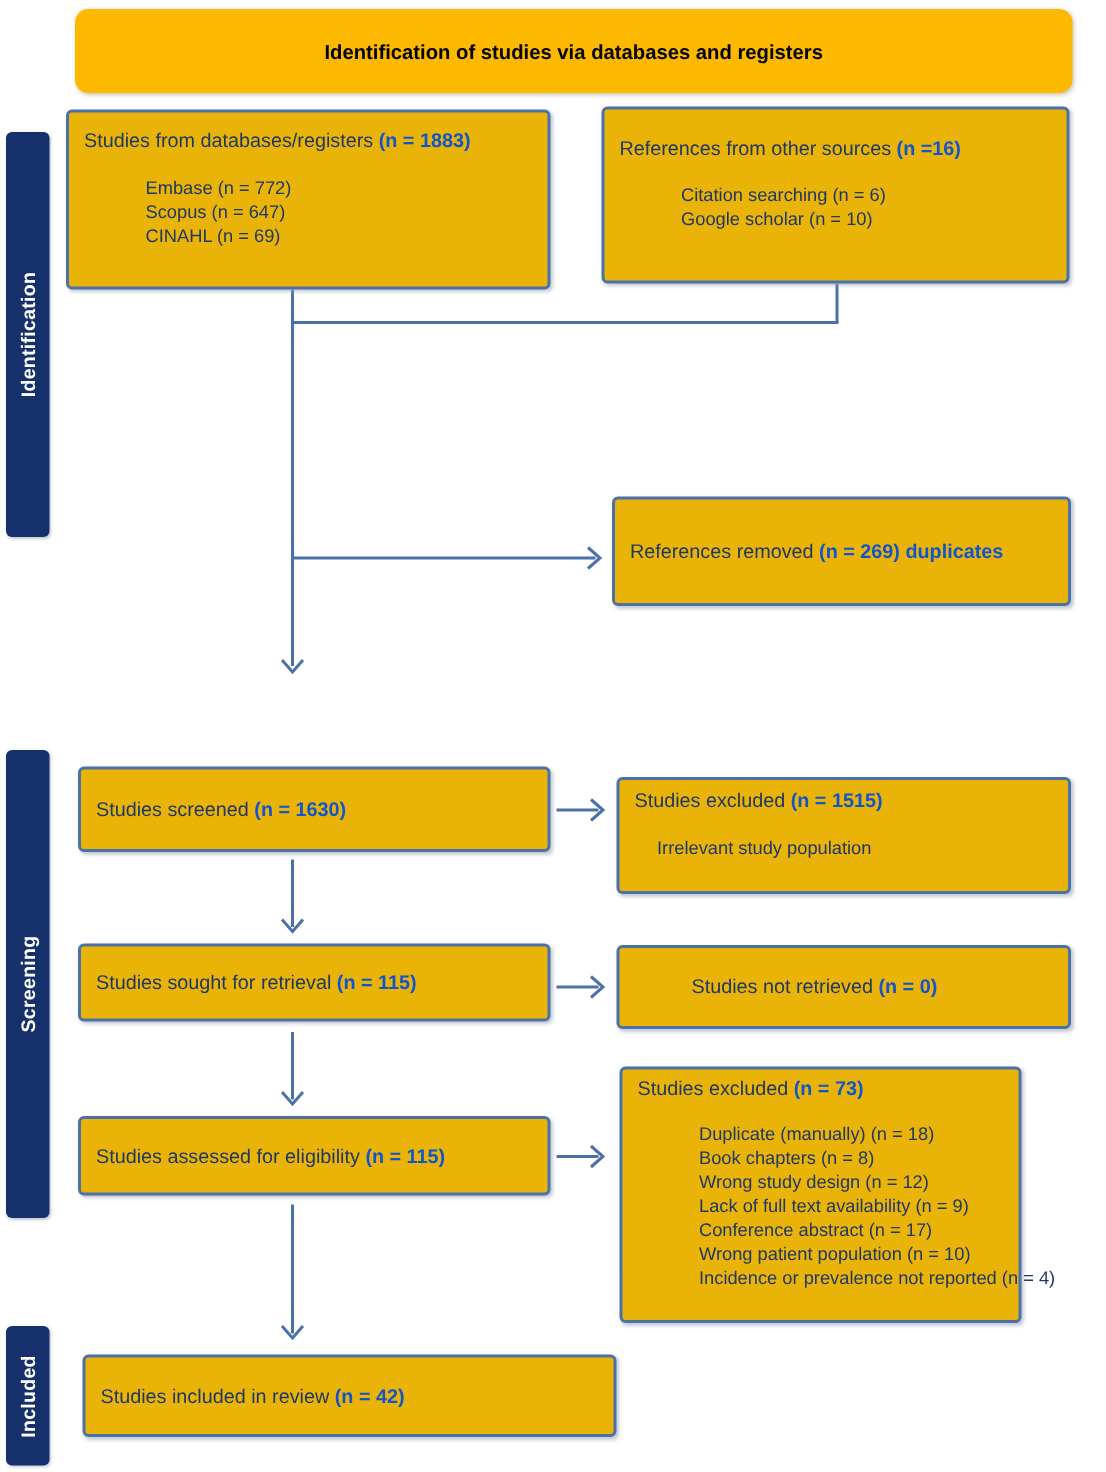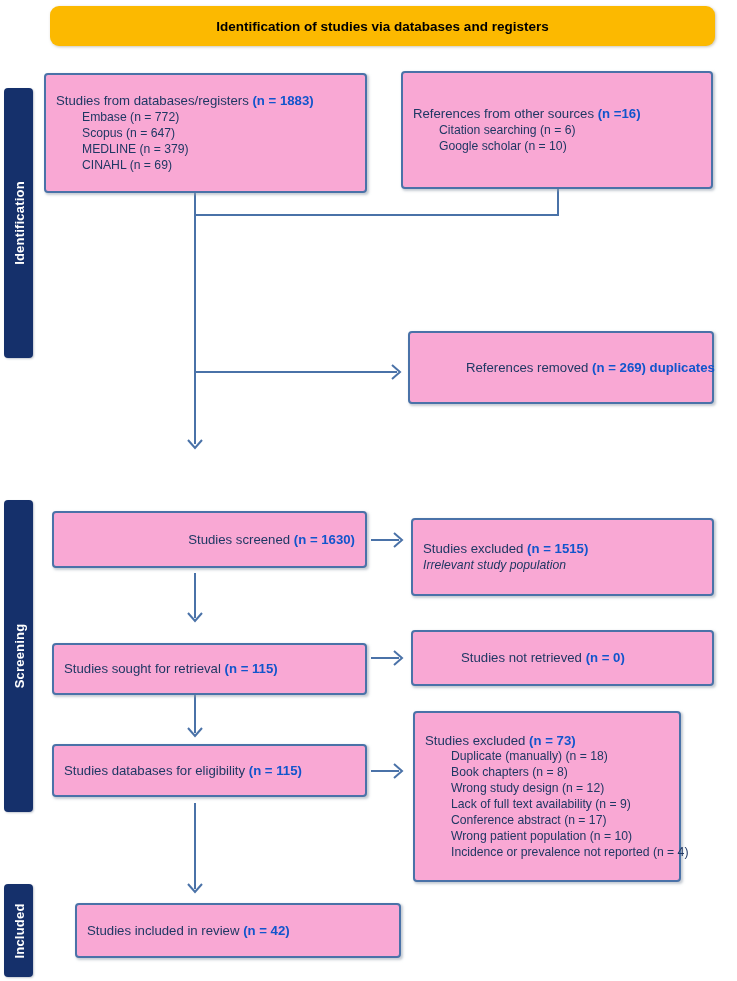--- a/index.html
+++ b/index.html
@@ -50,21 +50,21 @@
   .banner-text {
     color: #000000;
     font-weight: bold;
     font-size: 13.5px;
     text-align: center;
   }
 
   
   .box {
     position: absolute;
-    background: #f9a8d4;
+    background: #eab308;
     border: 2px solid #4a72a8;
     border-radius: 4px;
     box-sizing: border-box;
     box-shadow: 1.5px 1.5px 2.5px rgba(150,160,175,0.55);
     display: flex;
     flex-direction: column;
     justify-content: center;
   }
   .box-inner {
     padding: 0 10px;
@@ -73,36 +73,35 @@
     color: #1f3864;
     font-size: 13.2px;
     line-height: 1.34;
     white-space: nowrap;
   }
   .box-title .count {
     color: #1155cc;
     font-weight: bold;
   }
   .sub-list {
-    margin: 0;
+    margin: 15px;
     padding: 0;
     list-style: none;
   }
   .sub-list li {
     color: #1f3864;
     font-size: 12.2px;
     line-height: 1.31;
     white-space: nowrap;
   }
   .sub-list.indented li {
     padding-left: 26px;
   }
   .sub-list.flush li {
     padding-left: 0;
-    font-style: italic;
   }
 
   
   .conn {
     position: absolute;
     background: #4a72a8;
   }
   .conn.v { width: 2px; }
   .conn.h { height: 2px; }
 
@@ -128,21 +127,21 @@
   </div>
 
   <div class="stage-bar" style="left:4px; top:500px; width:29px; height:312px;">
     <span class="stage-label">Screening</span>
   </div>
 
   <div class="stage-bar" style="left:4px; top:884px; width:29px; height:93px;">
     <span class="stage-label">Included</span>
   </div>
 
-  <div class="banner" style="left:50px; top:6px; width:665px; height:40px;align-items:center;">
+  <div class="banner" style="left:50px; top:6px; width:665px; height:56px;align-items:center;">
     <span class="banner-text">Identification of studies via databases and registers</span>
   </div>
 
   <div class="conn v" style="left:194px; top:193px; height:22px;"></div>
 
   <div class="conn v" style="left:557px; top:189px; height:26px;"></div>
 
   <div class="conn h" style="left:194px; top:214px; width:365px;"></div>
 
   <div class="conn v" style="left:194px; top:214px; height:230px;"></div>
@@ -187,85 +186,84 @@
   </svg>
 
   <div class="box" style="left:44px; top:73px; width:323px; height:120px;">
     <div class="box-inner">
       <div class="box-title">
         <span>Studies from databases/registers </span><span class="count">(n = 1883)</span>
       </div>
       <ul class="sub-list indented">
         <li>Embase (n = 772)</li>
         <li>Scopus (n = 647)</li>
-        <li>MEDLINE (n = 379)</li>
         <li>CINAHL (n = 69)</li>
       </ul>
     </div>
   </div>
 
   <div class="box" style="left:401px; top:71px; width:312px; height:118px;">
     <div class="box-inner">
       <div class="box-title">
         <span>References from other sources </span><span class="count">(n =16)</span>
       </div>
       <ul class="sub-list indented">
         <li>Citation searching (n = 6)</li>
         <li>Google scholar (n = 10)</li>
       </ul>
     </div>
   </div>
 
-  <div class="box" style="left:408px; top:331px; width:306px; height:73px;padding-left:46px;">
+  <div class="box" style="left:408px; top:331px; width:306px; height:73px;">
     <div class="box-inner">
       <div class="box-title">
         <span>References removed </span><span class="count">(n = 269) duplicates</span>
       </div>
     </div>
   </div>
 
-  <div class="box" style="left:52px; top:511px; width:315px; height:57px;align-items:flex-end;">
+  <div class="box" style="left:52px; top:511px; width:315px; height:57px;">
     <div class="box-inner">
       <div class="box-title">
         <span>Studies screened </span><span class="count">(n = 1630)</span>
       </div>
     </div>
   </div>
 
   <div class="box" style="left:411px; top:518px; width:303px; height:78px;">
     <div class="box-inner">
       <div class="box-title">
         <span>Studies excluded </span><span class="count">(n = 1515)</span>
       </div>
       <ul class="sub-list flush">
         <li>Irrelevant study population</li>
       </ul>
     </div>
   </div>
 
-  <div class="box" style="left:52px; top:629px; width:315px; height:52px;margin-top:14px;">
+  <div class="box" style="left:52px; top:629px; width:315px; height:52px;">
     <div class="box-inner">
       <div class="box-title">
         <span>Studies sought for retrieval </span><span class="count">(n = 115)</span>
       </div>
     </div>
   </div>
 
   <div class="box" style="left:411px; top:630px; width:303px; height:56px;padding-left:38px;">
     <div class="box-inner">
       <div class="box-title">
         <span>Studies not retrieved </span><span class="count">(n = 0)</span>
       </div>
     </div>
   </div>
 
   <div class="box" style="left:52px; top:744px; width:315px; height:53px;">
     <div class="box-inner">
       <div class="box-title">
-        <span>Studies databases for eligibility </span><span class="count">(n = 115)</span>
+        <span>Studies assessed for eligibility </span><span class="count">(n = 115)</span>
       </div>
     </div>
   </div>
 
   <div class="box" style="left:413px; top:711px; width:268px; height:171px;">
     <div class="box-inner">
       <div class="box-title">
         <span>Studies excluded </span><span class="count">(n = 73)</span>
       </div>
       <ul class="sub-list indented">
@@ -273,21 +271,21 @@
         <li>Book chapters (n = 8)</li>
         <li>Wrong study design (n = 12)</li>
         <li>Lack of full text availability (n = 9)</li>
         <li>Conference abstract (n = 17)</li>
         <li>Wrong patient population (n = 10)</li>
         <li>Incidence or prevalence not reported (n = 4)</li>
       </ul>
     </div>
   </div>
 
-  <div class="box" style="left:55px; top:903px; width:326px; height:55px;margin-left:20px;">
+  <div class="box" style="left:55px; top:903px; width:356px; height:55px;">
     <div class="box-inner">
       <div class="box-title">
         <span>Studies included in review </span><span class="count">(n = 42)</span>
       </div>
     </div>
   </div>
 
 </div>
 
 </body></html>

